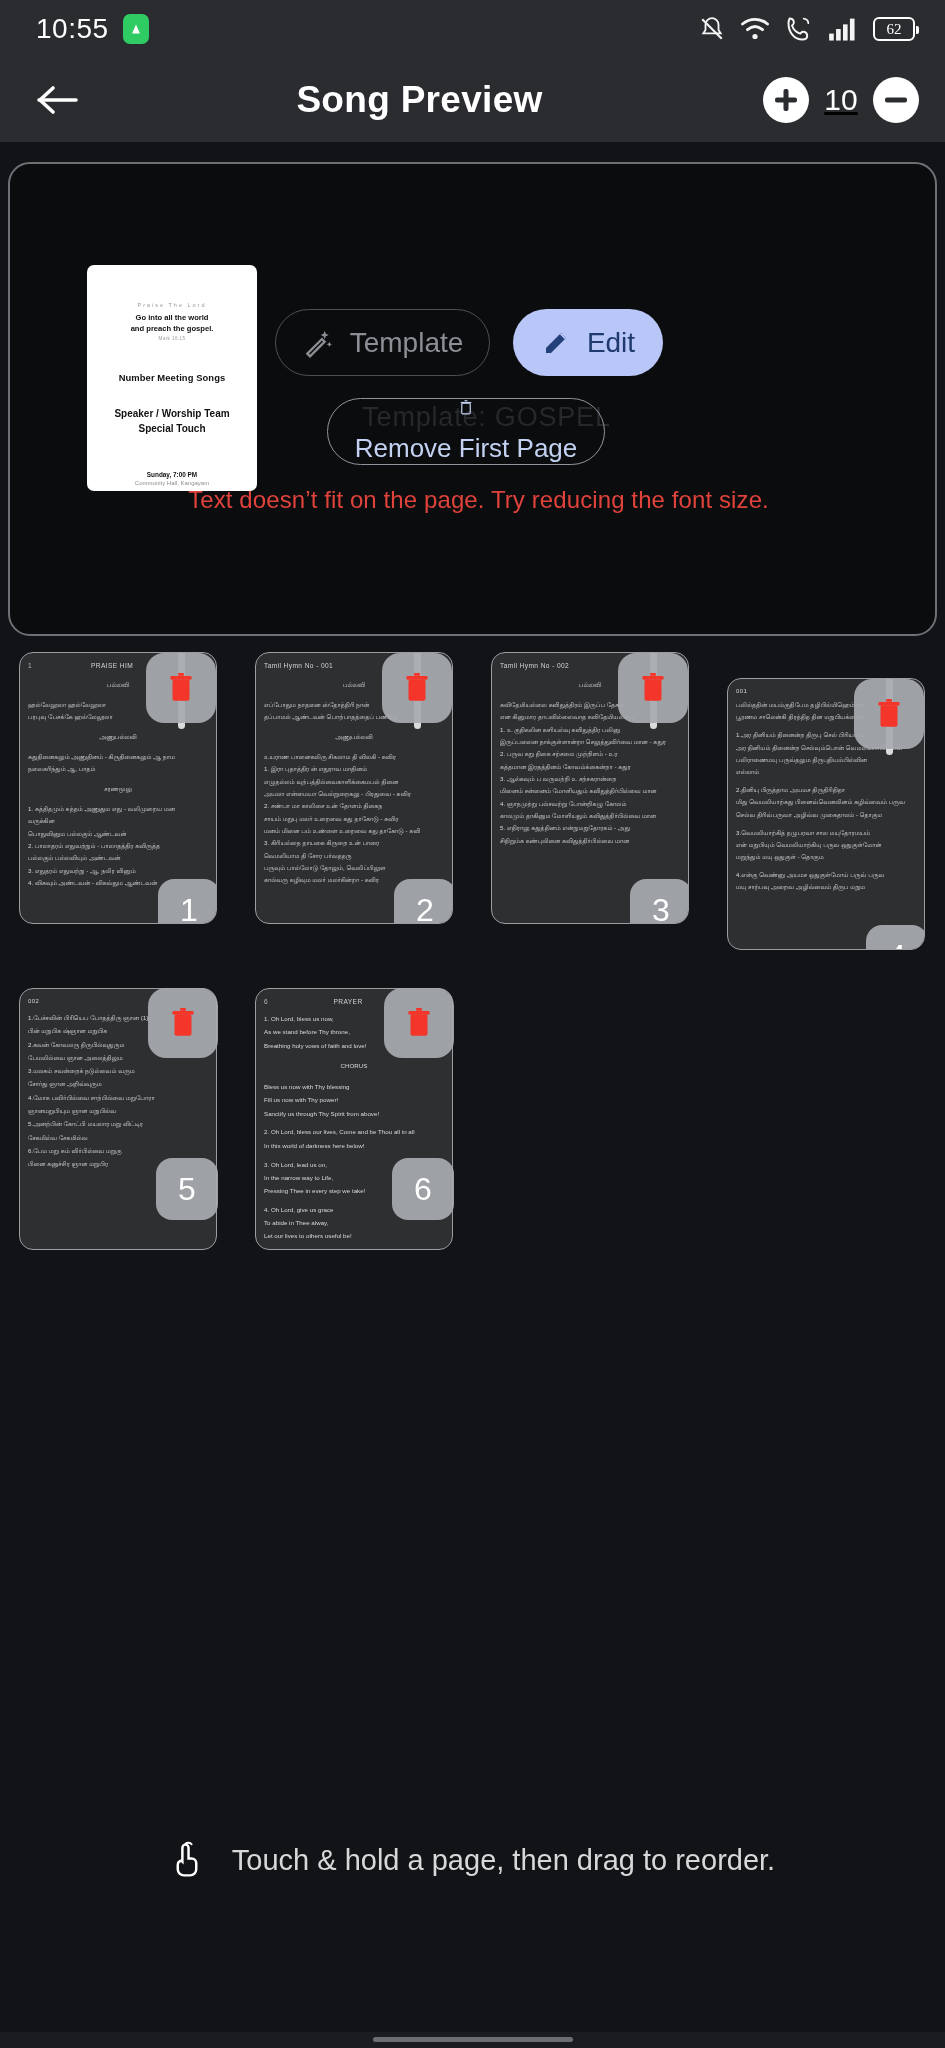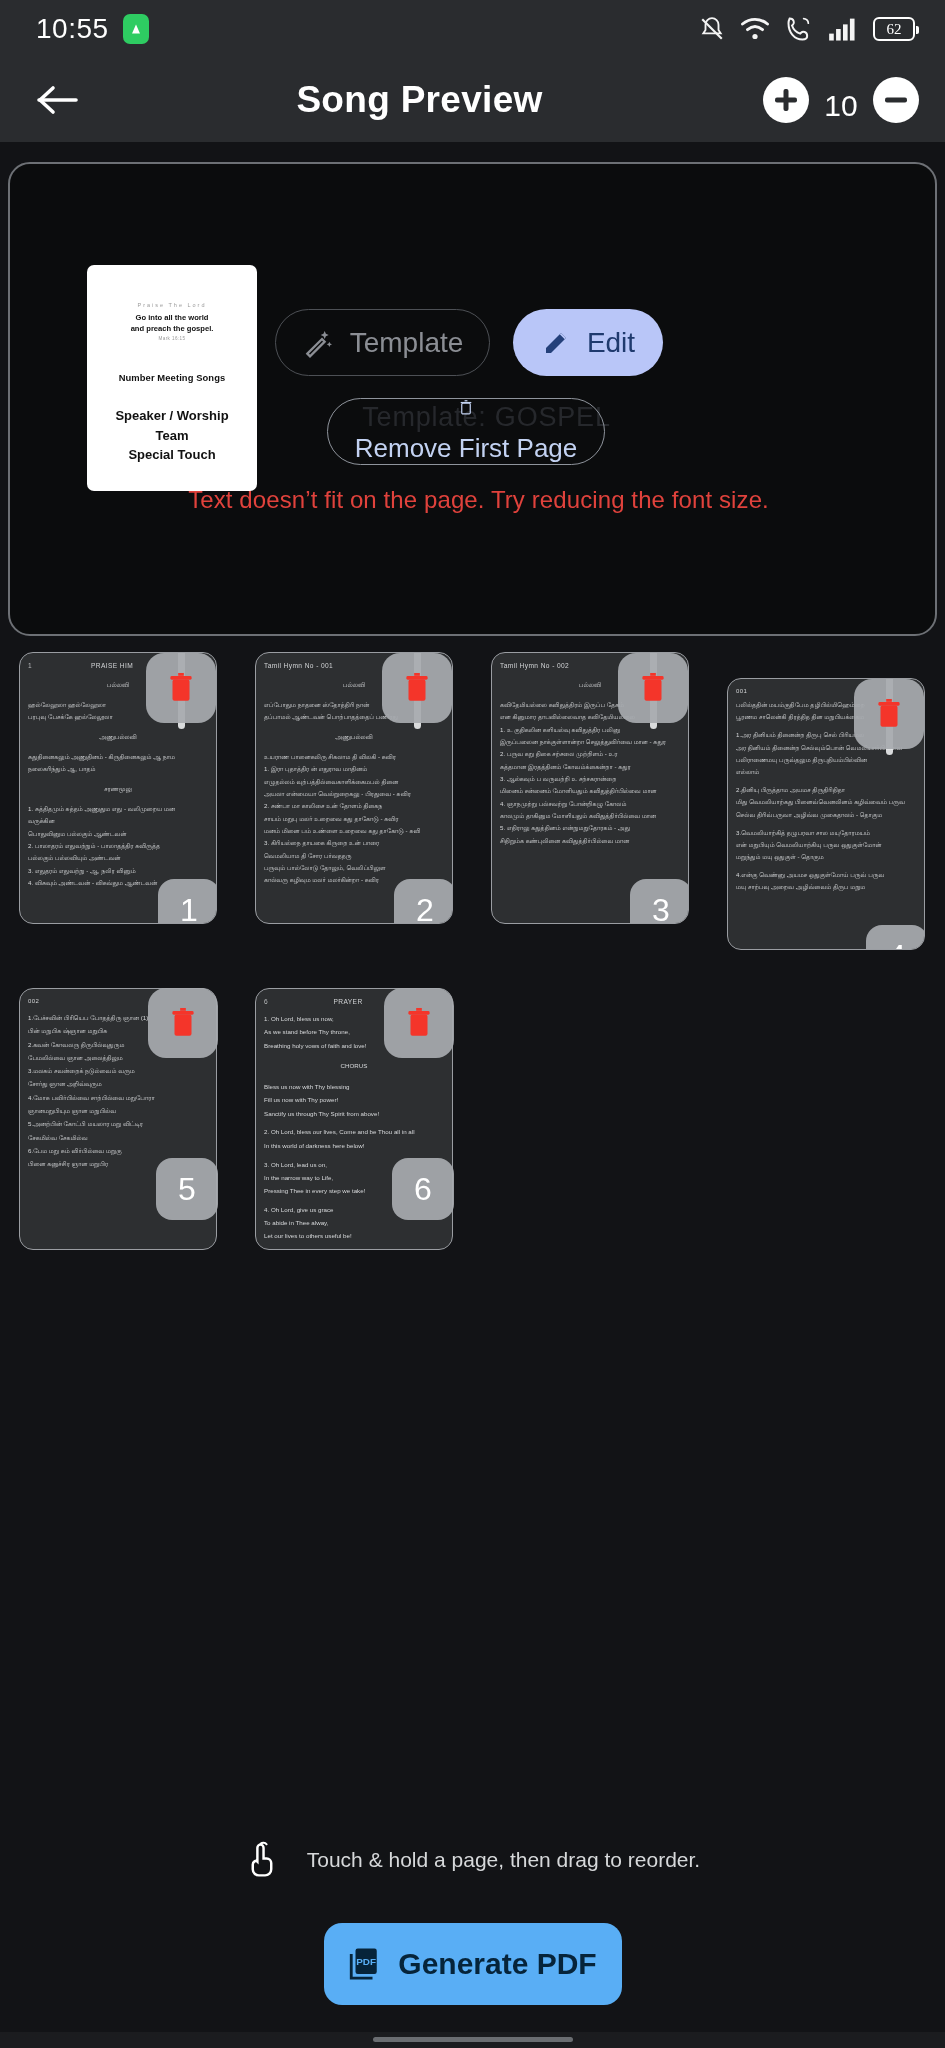--- a/index.html
+++ b/index.html
@@ -45,21 +45,21 @@
   .header {
     height: 84px; background: #2a2c2f;
     display: flex; align-items: center; padding: 0 26px 0 30px;
   }
   .back-btn { width: 56px; height: 56px; display: flex; align-items: center; justify-content: center; }
   .title {
     flex: 1; text-align: center; color: #fff;
     font-size: 37px; font-weight: bold; letter-spacing: .3px;
     margin-left: -10px;
   }
-  .counter { display: flex; align-items: flex-end; gap: 13px; }
+  .counter { display: flex; align-items: center; gap: 13px; text-decoration: underline; }
   .circ-btn {
     width: 46px; height: 46px; border-radius: 50%; background: #fff;
     position: relative; flex: none;
   }
   .circ-btn::before, .circ-btn::after {
     content: ""; position: absolute; background: #2a2c2f; border-radius: 2px;
     left: 50%; top: 50%;
   }
   .circ-btn.plus::before { width: 22px; height: 5px; transform: translate(-50%,-50%); }
   .circ-btn.plus::after  { width: 5px; height: 22px; transform: translate(-50%,-50%); }
@@ -83,21 +83,21 @@
     border-radius: 7px; padding: 13px 11px;
     display: flex; flex-direction: column; align-items: center;
     font-family: "Liberation Sans", sans-serif; color: #111;
     overflow: hidden;
   }
   .bp-praise { font-size: 5.5px; letter-spacing: 2px; color: #9a9a9a; margin-top: 24px; }
   .bp-verse { font-size: 7.6px; font-weight: bold; text-align: center; line-height: 1.45; margin-top: 4px; }
   .bp-ref { font-size: 4.6px; color: #9a9a9a; margin-top: 2px; letter-spacing: .4px; }
   .bp-title { font-size: 9.4px; font-weight: bold; margin-top: 31px; letter-spacing: .1px; }
   .bp-rule { width: 94px; height: 1px; background: #7d7d7d; margin-top: 20px; }
-  .bp-speaker { font-size: 13px; font-weight: bold; text-align: center; line-height: 1.5; margin-top: 3px; }
+  .bp-speaker { font-size: 10px; font-weight: bold; text-align: center; line-height: 1.5; margin-top: 3px; }
   .bp-rule2 { width: 94px; height: 1px; background: #7d7d7d; margin-top: 3px; }
   .bp-when { font-size: 6.4px; font-weight: bold; margin-top: 32px; }
   .bp-where { font-size: 6px; color: #8e8e8e; margin-top: 2px; }
 
   .pc-actions { position: absolute; left: 265px; top: 145px; right: 24px; }
   .btn-row { display: flex; gap: 23px; }
   .btn {
     display: flex; align-items: center; justify-content: center; gap: 16px;
     border-radius: 38px; height: 67px; font-size: 28px;
   }
@@ -154,21 +154,21 @@
     display: flex; align-items: center; justify-content: center;
     color: #fff; font-size: 32px;
   }
   .pg-badge.bottom { right: -4px; bottom: -18px; }
   .pg-badge.below  { right: -4px; bottom: -38px; }
 
   
   .hint {
     position: absolute; left: 0; right: 0; top: 1840px;
     display: flex; align-items: center; justify-content: center; gap: 28px;
-    color: #d6d8da; font-size: 21px;
+    color: #d6d8da; font-size: 29px;
   }
   .gen-wrap { position: absolute; left: 0; right: 0; top: 1923px; display: flex; justify-content: center; }
   .gen-btn {
     width: 298px; height: 82px; background: #59aef5; border-radius: 18px;
     display: flex; align-items: center; justify-content: center; gap: 18px;
     color: #06243a; font-size: 30px; font-weight: bold;
   }
   .navbar {
     position: absolute; left: 0; bottom: 0; width: 945px; height: 16px;
     background: #1b1c1f;
@@ -478,25 +478,15 @@
   </div>
 
   <div class="hint">
     <svg width="34" height="40" viewBox="0 0 22 26">
       <path d="M8 14V5a2 2 0 0 1 4 0v7h2a3 3 0 0 1 3 3v4a4 4 0 0 1-4 4h-4a4 4 0 0 1-4-4v-3c0-2 2-3 3-2z" fill="none" stroke="#fff" stroke-width="1.6"></path>
       <path d="M10 2.5c1.2-1 3-1 4 .3" fill="none" stroke="#fff" stroke-width="1.3" stroke-linecap="round"></path>
     </svg>
     <span>Touch &amp; hold a page, then drag to reorder.</span>
   </div>
 
-  <div class="gen-wrap">
-    <div class="gen-btn">
-      <svg width="32" height="34" viewBox="0 0 22 24">
-        <rect x="5" y="1" width="15" height="18" rx="1.6" fill="#06243a"></rect>
-        <text x="12.5" y="13" font-size="7" font-family="Liberation Sans, sans-serif" fill="#59aef5" text-anchor="middle" font-weight="bold">PDF</text>
-        <path d="M2 5v17h15" fill="none" stroke="#06243a" stroke-width="2"></path>
-      </svg>
-      <span>Generate PDF</span>
-    </div>
-  </div>
 
   <div class="navbar"></div>
 </div>
 
 </body></html>

